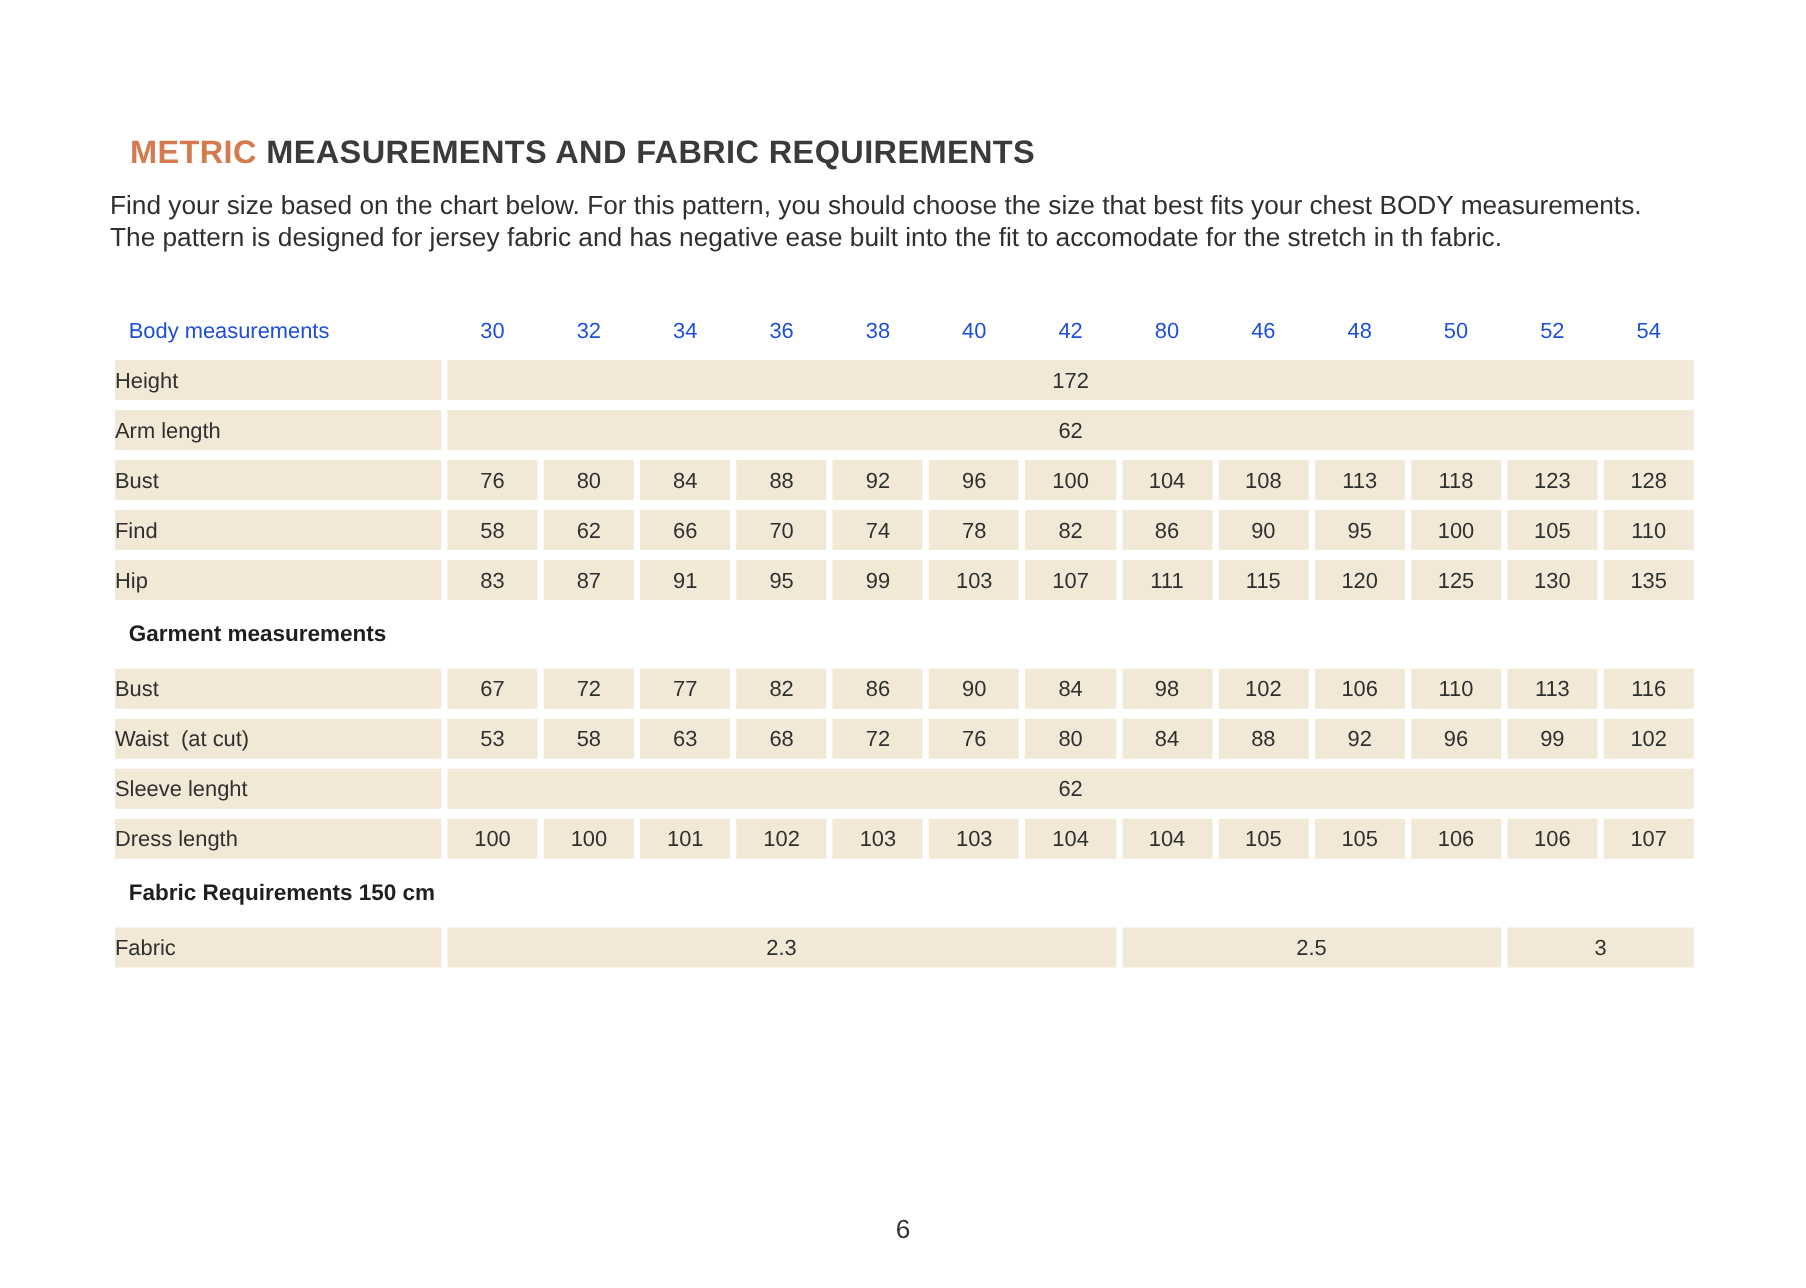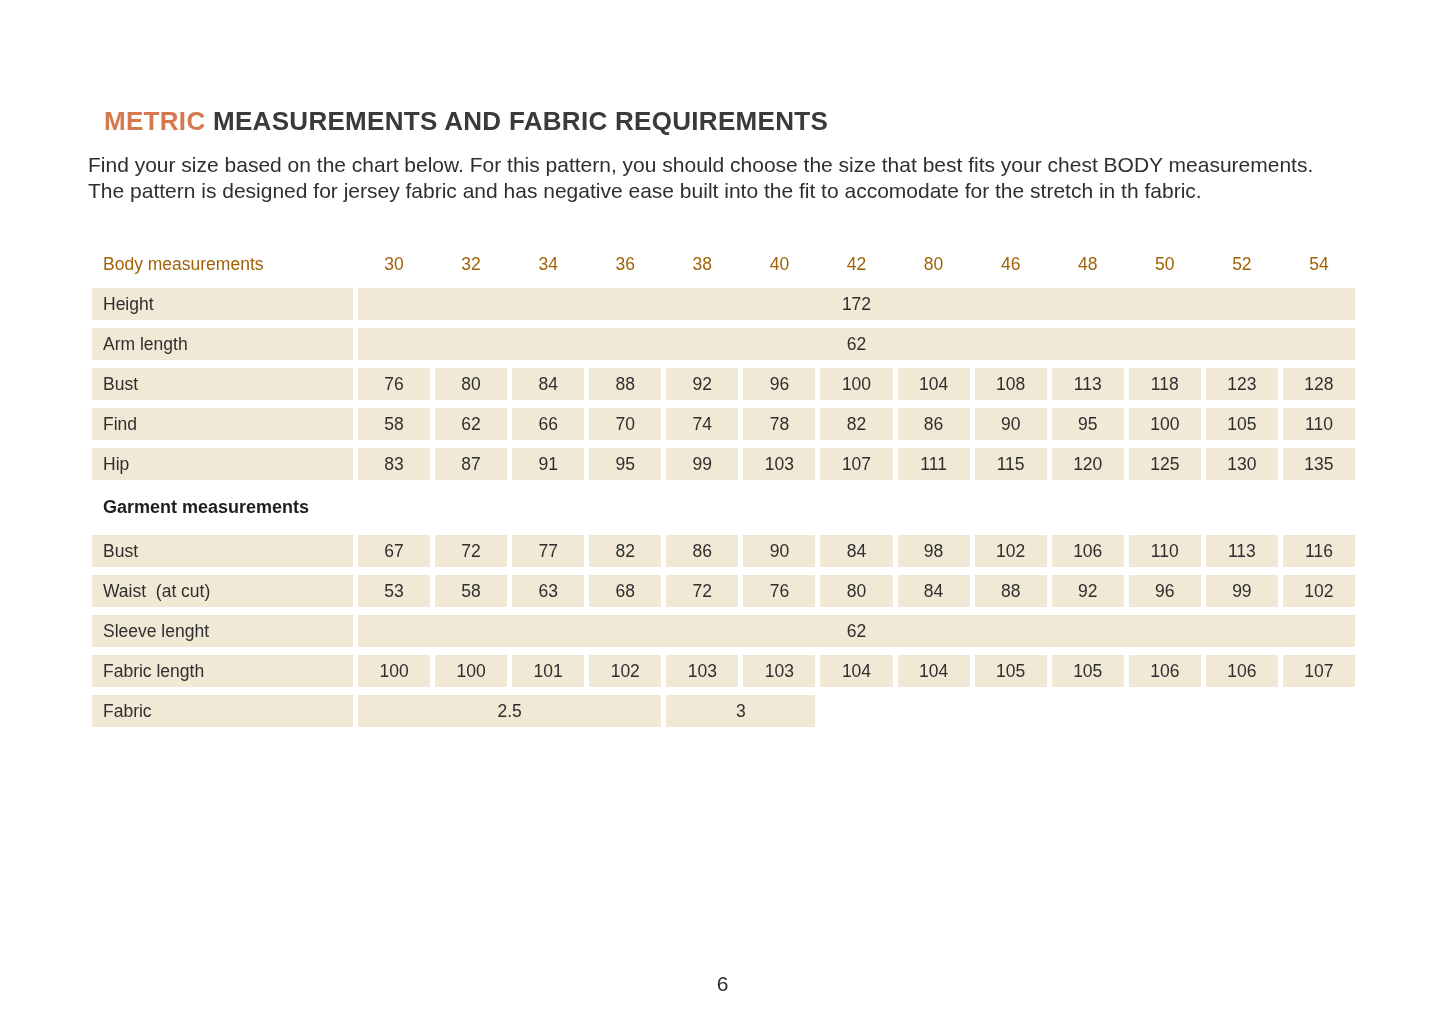--- a/index.html
+++ b/index.html
@@ -21,28 +21,28 @@
   h1 .accent{color:var(--accent);}
   .intro{margin-top:6px;font-size:21px;line-height:26px;color:#2f2f2f;}
   .size-table{
     margin-left:4px;margin-top:44px;width:1263px;
     display:grid;grid-template-columns:261px repeat(13,1fr);
     column-gap:5px;row-gap:8px;
     font-size:17.5px;
   }
   .hcell{
     height:32px;display:flex;align-items:center;justify-content:center;
-    background:transparent;color:#a16207;
+    background:transparent;color:#1d4ed8;
   }
   .hcell.lbl{justify-content:flex-start;padding-left:11px;}
   .cell{
     height:32px;display:flex;align-items:center;justify-content:center;
     background:var(--cell);color:#2f2f2f;
   }
-  .cell.lbl{justify-content:flex-start;padding-left:11px;white-space:pre;}
+  .cell.lbl{justify-content:flex-start;white-space:pre;}
   .cell.spanall{grid-column:2 / -1;}
   .section{
     grid-column:1 / -1;height:39px;display:flex;align-items:center;
     padding-left:11px;font-weight:bold;font-size:18px;color:#1f1f1f;
     background:transparent;
   }
   .pagenum{
     position:absolute;left:0;right:0;top:972px;text-align:center;
     font-size:21px;color:#2f2f2f;
   }
@@ -144,33 +144,35 @@
       <div class="cell">76</div>
       <div class="cell">80</div>
       <div class="cell">84</div>
       <div class="cell">88</div>
       <div class="cell">92</div>
       <div class="cell">96</div>
       <div class="cell">99</div>
       <div class="cell">102</div>
       <div class="cell lbl">Sleeve lenght</div>
       <div class="cell spanall">62</div>
-      <div class="cell lbl">Fabric length</div>
+      <div class="cell lbl">Dress length</div>
       <div class="cell">100</div>
       <div class="cell">100</div>
       <div class="cell">101</div>
       <div class="cell">102</div>
       <div class="cell">103</div>
       <div class="cell">103</div>
       <div class="cell">104</div>
       <div class="cell">104</div>
       <div class="cell">105</div>
       <div class="cell">105</div>
       <div class="cell">106</div>
       <div class="cell">106</div>
       <div class="cell">107</div>
+      <div class="section">Fabric Requirements 150 cm</div>
       <div class="cell lbl">Fabric</div>
+      <div class="cell" style="grid-column: span 7;">2.3</div>
       <div class="cell" style="grid-column: span 4;">2.5</div>
       <div class="cell" style="grid-column: span 2;">3</div>
     </div>
 </div>
 
 <div class="pagenum">6</div>
 
 </body></html>

